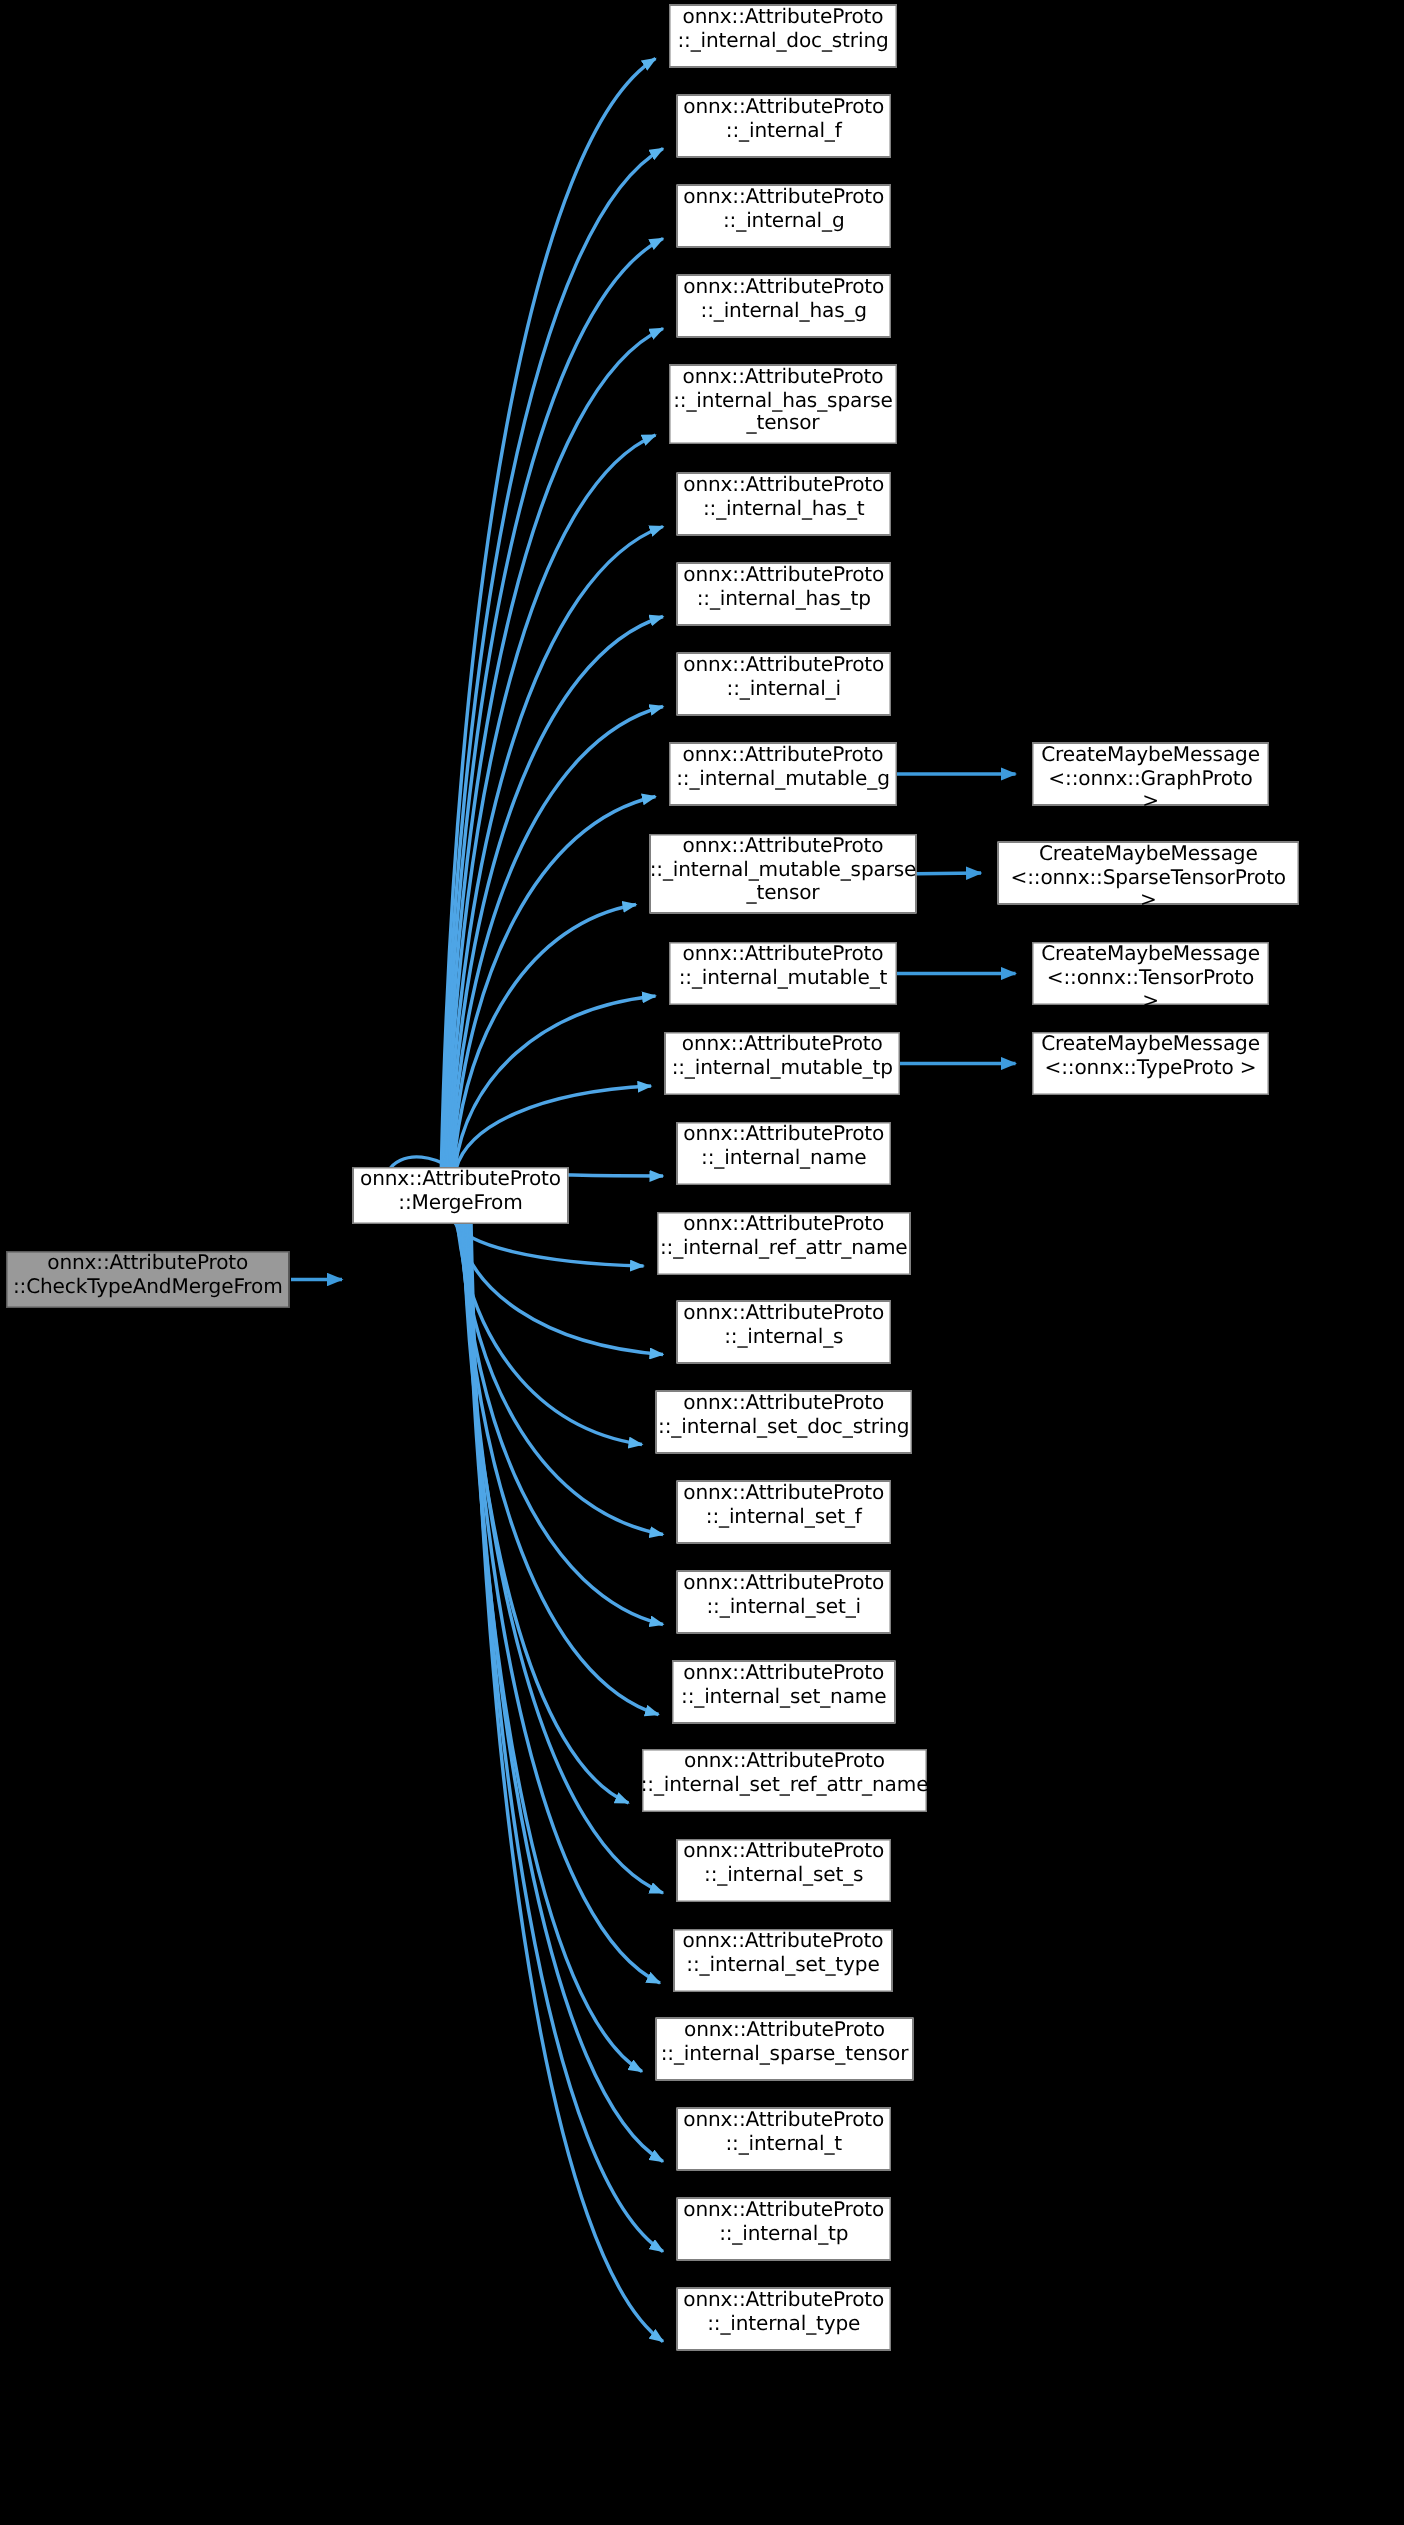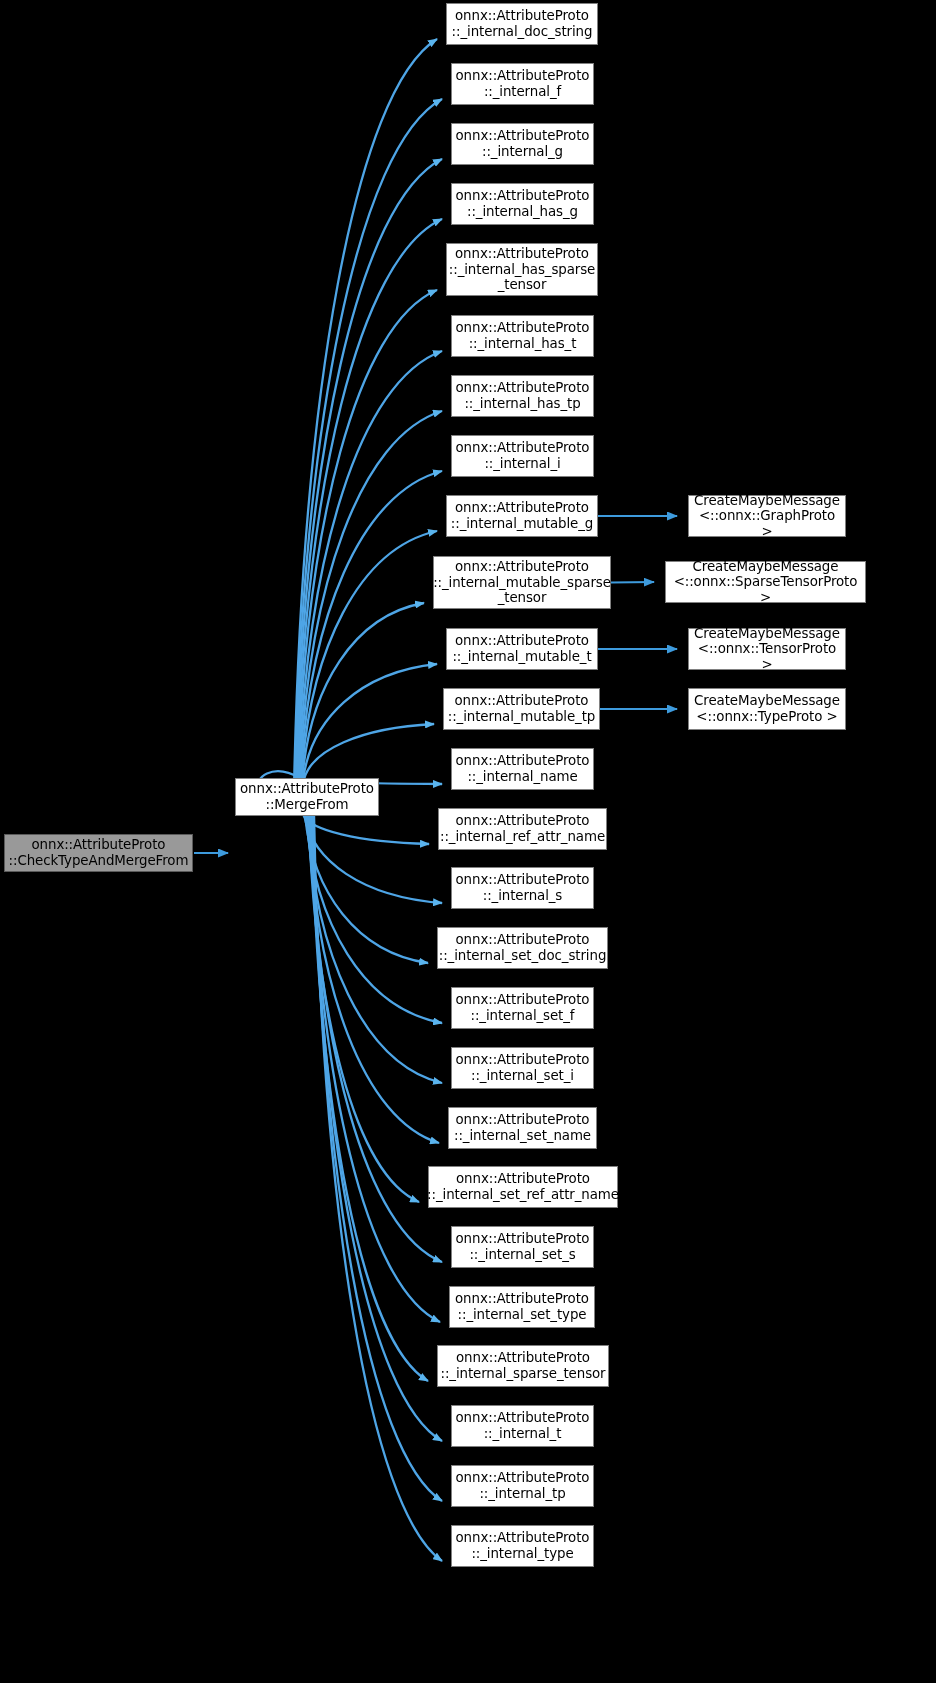--- a/index.html
+++ b/index.html
@@ -1,20 +1,20 @@
 <!DOCTYPE html>
 <html><head>
 <meta charset="utf-8">
 <style>
   html,body{margin:0;padding:0;background:#000;}
   #stage{position:relative;width:936px;height:1683px;background:#000;overflow:hidden;
          font-family:"DejaVu Sans","Liberation Sans",sans-serif;}
   svg#edges{position:absolute;left:0;top:0;width:936px;height:1683px;}
   .node{position:absolute;box-sizing:border-box;background:#fff;border:1px solid #808080;
-        display:flex;align-items:center;justify-content:center;text-align:center;
+        display:flex;align-items:flex-start;justify-content:center;text-align:center;
         color:#000;font-size:13.4px;line-height:15.6px;letter-spacing:-0.1px;
         padding:0 3px;}
   .node.root{background:#999999;border:1px solid #5a5a5a;}
   .node .lbl{display:block;white-space:pre-line;}
 </style>
 </head>
 <body>
 
 <div id="stage">
 

